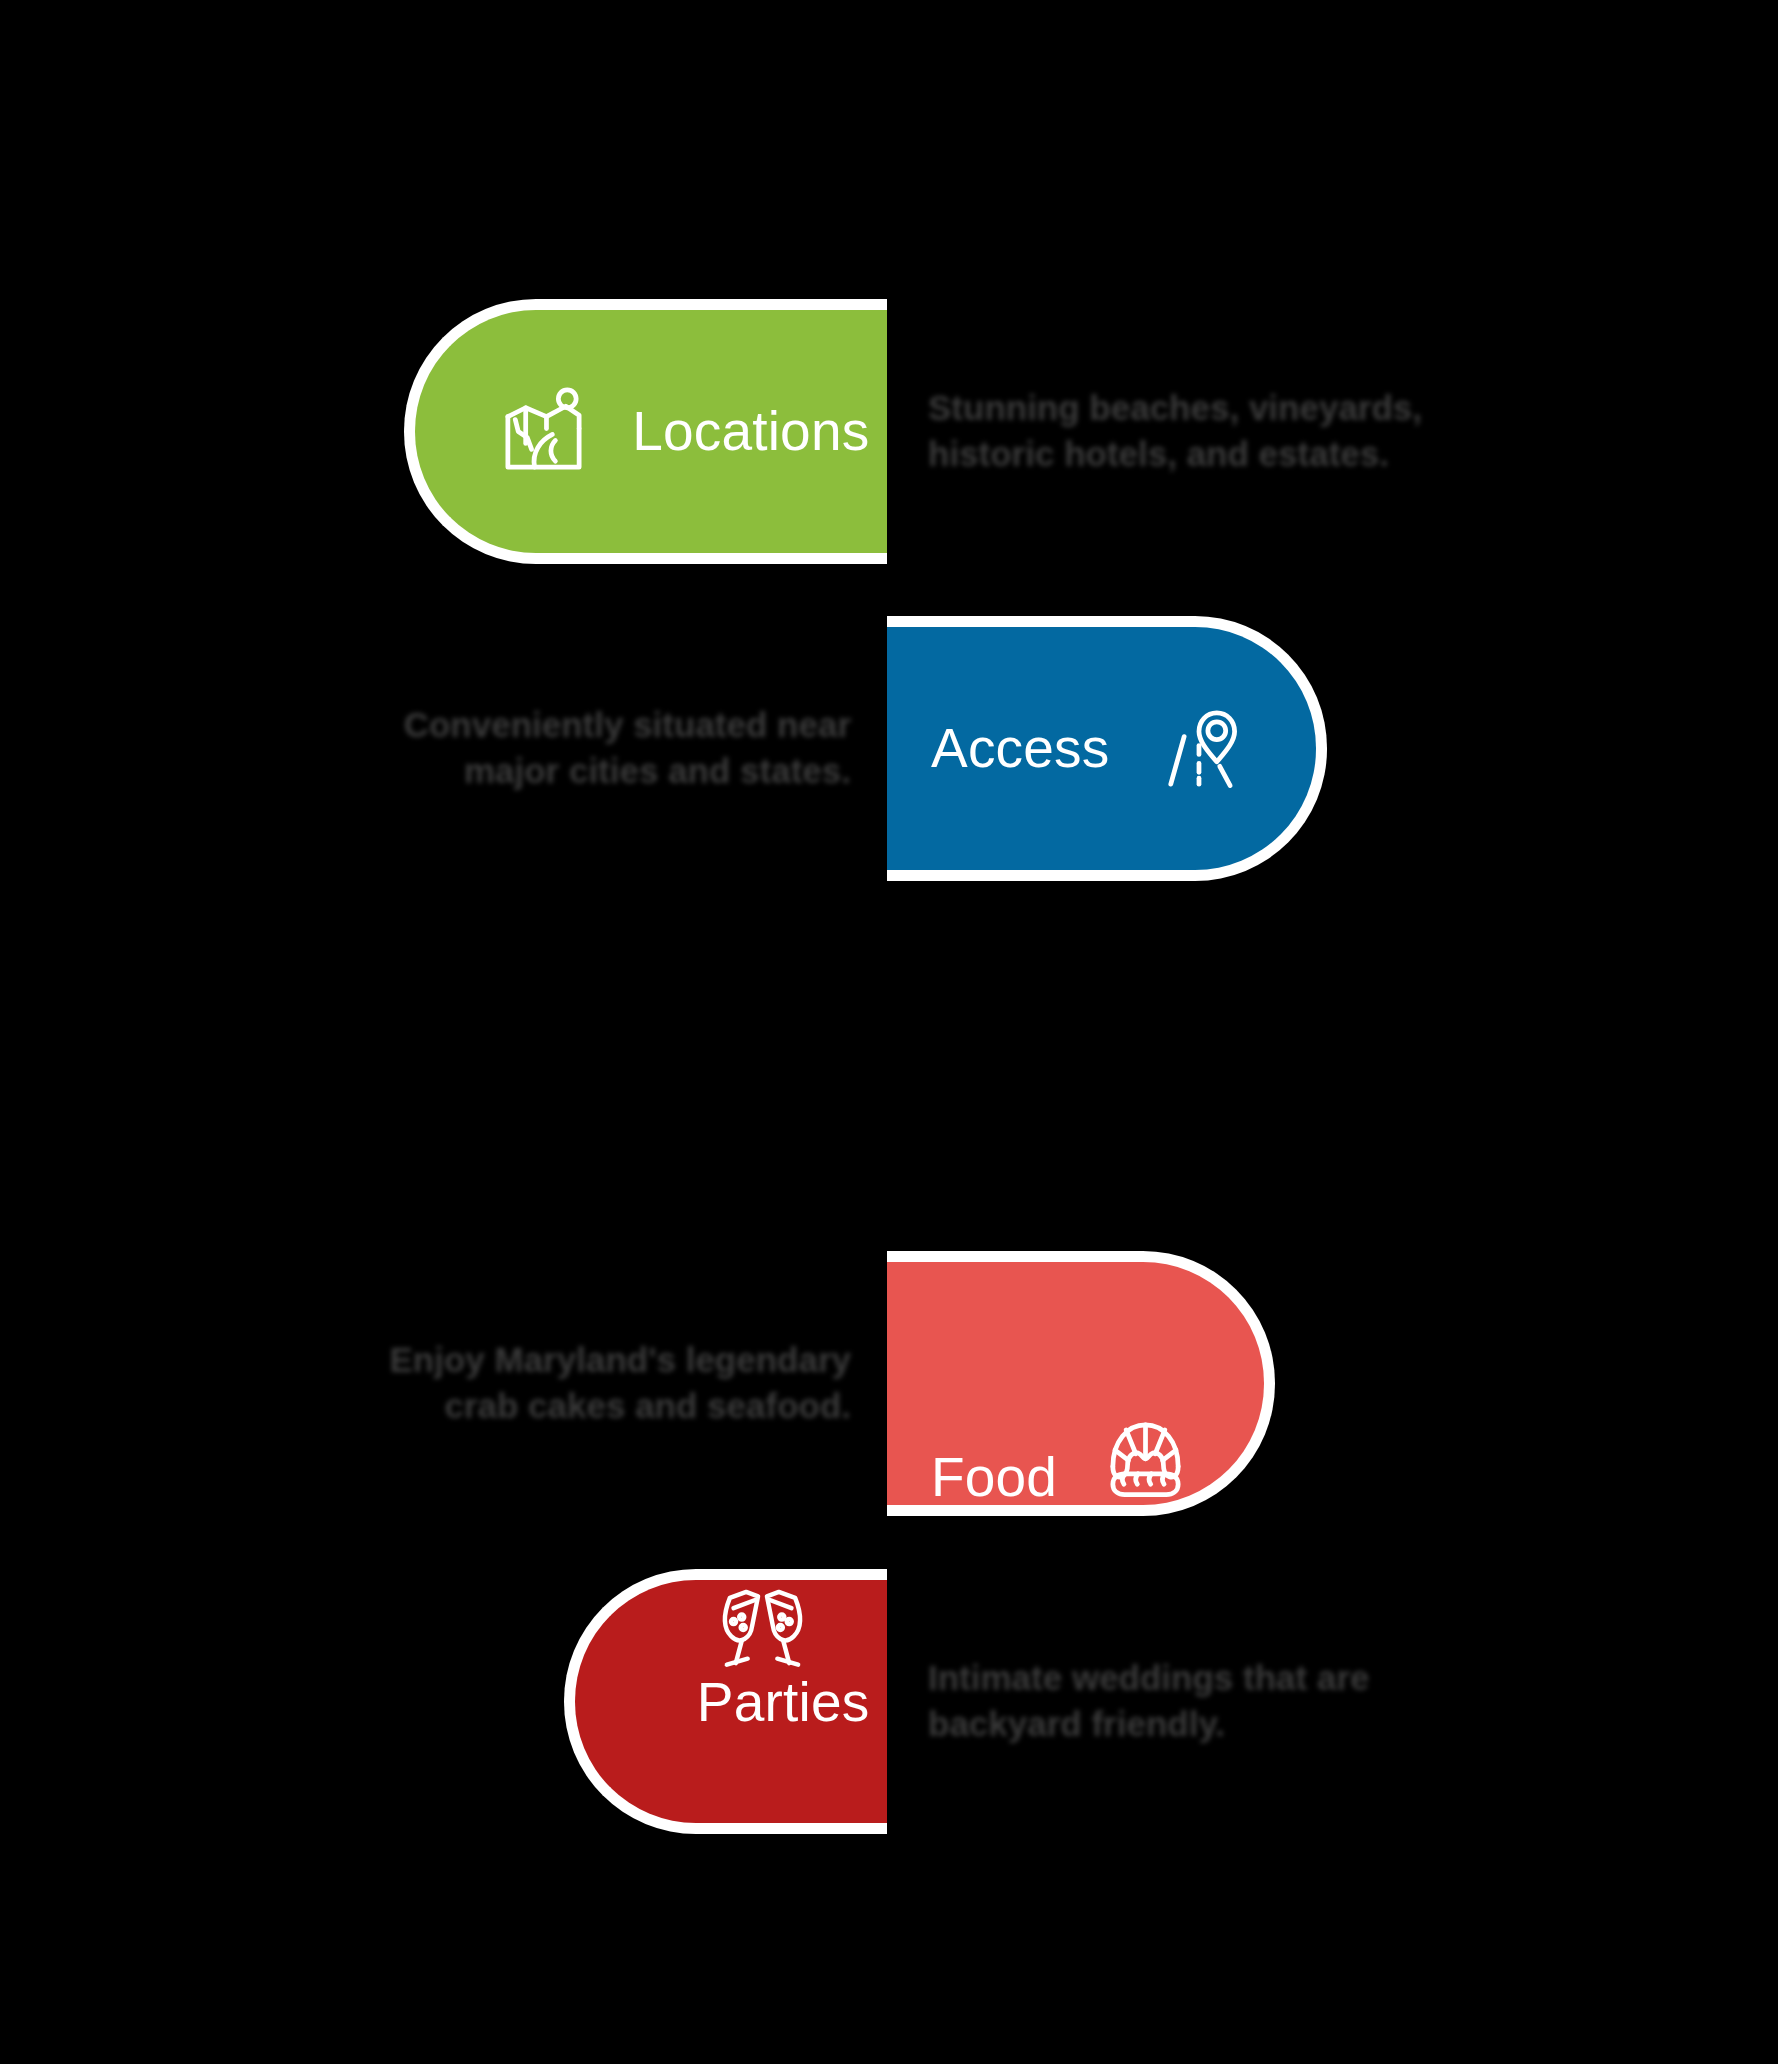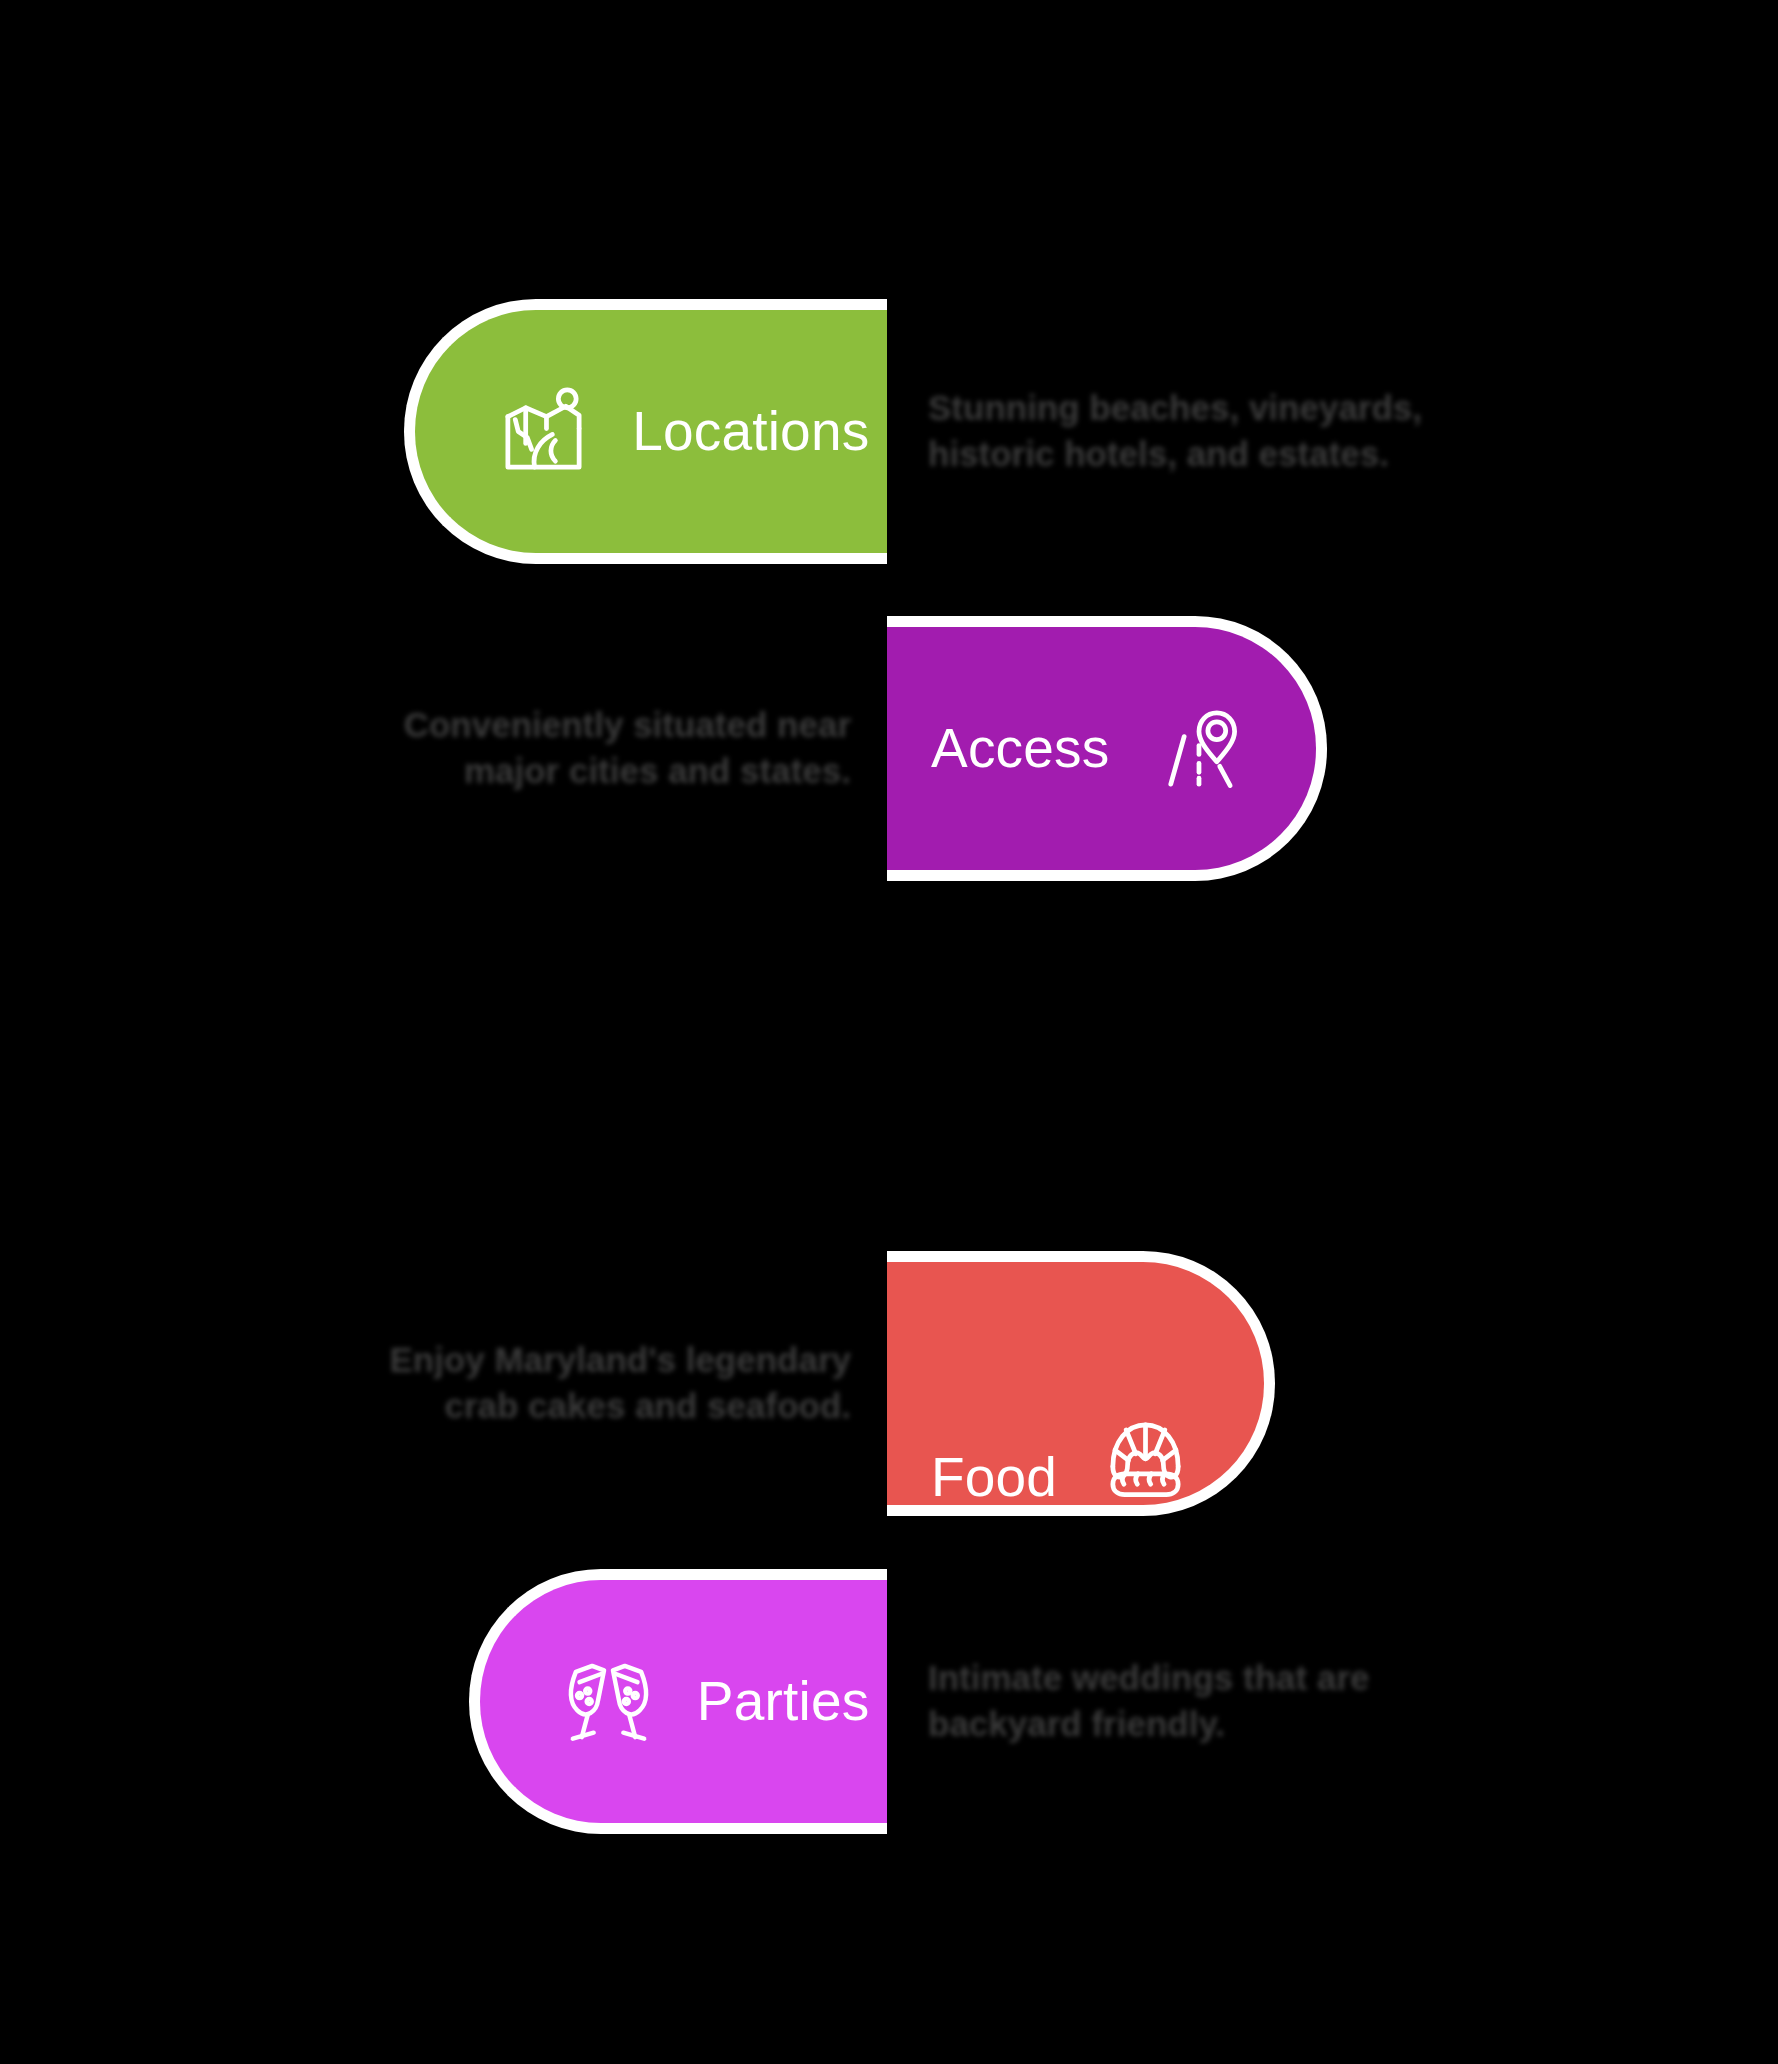--- a/index.html
+++ b/index.html
@@ -144,21 +144,21 @@
       </span>
       <span class="pill-label">Locations</span>
     </div>
     <div class="desc to-right">
       <span class="desc-line">Stunning beaches, vineyards,</span>
       <span class="desc-line">historic hotels, and estates.</span>
     </div>
   </div>
 
   <div class="row r1">
-    <div class="pill right-round" id="pill-1" style="background: #a21caf;">
+    <div class="pill right-round" id="pill-1" style="background: #0369a1;">
       <span class="pill-label">Access</span>
       <span class="pill-icon">
         <svg viewBox="0 0 64 64" fill="none" stroke="#ffffff" stroke-width="3.2" stroke-linecap="round" stroke-linejoin="round">
           <path d="M14 56 L23 24"></path>
           <path d="M33 30 L33 36"></path>
           <path d="M33 42 L33 48"></path>
           <path d="M33 52 L33 56"></path>
           <path d="M47 44 L54 57"></path>
           <path d="M45 8 C38 8 33 13.5 33 20.5 C33 28 41 36 45 41 C49 36 57 28 57 20.5 C57 13.5 52 8 45 8 Z"></path>
           <circle cx="45" cy="20" r="6"></circle>
@@ -195,21 +195,21 @@
         </svg>
       </span>
     </div>
     <div class="desc to-left">
       <span class="desc-line">Enjoy Maryland's legendary</span>
       <span class="desc-line">crab cakes and seafood.</span>
     </div>
   </div>
 
   <div class="row r4">
-    <div class="pill left-round" id="pill-4" style="background: #d946ef;">
+    <div class="pill left-round" id="pill-4" style="background: #b91c1c; flex-direction: column;">
       <span class="pill-icon">
         <svg viewBox="0 0 64 64" fill="none" stroke="#ffffff" stroke-width="3.0" stroke-linecap="round" stroke-linejoin="round">
 
           <path d="M21 8 L10 12 C6 22 5 32 11 38 C17 44 24 39 25 31 L29 11 Z"></path>
           <path d="M12.5 19 L27 13.5"></path>
           <path d="M18 41 L14 56"></path>
           <path d="M8 57 L22 53"></path>
           <circle cx="12.5" cy="28" r="1.7"></circle>
           <circle cx="18" cy="25" r="1.7"></circle>
           <circle cx="19" cy="32" r="1.7"></circle>

